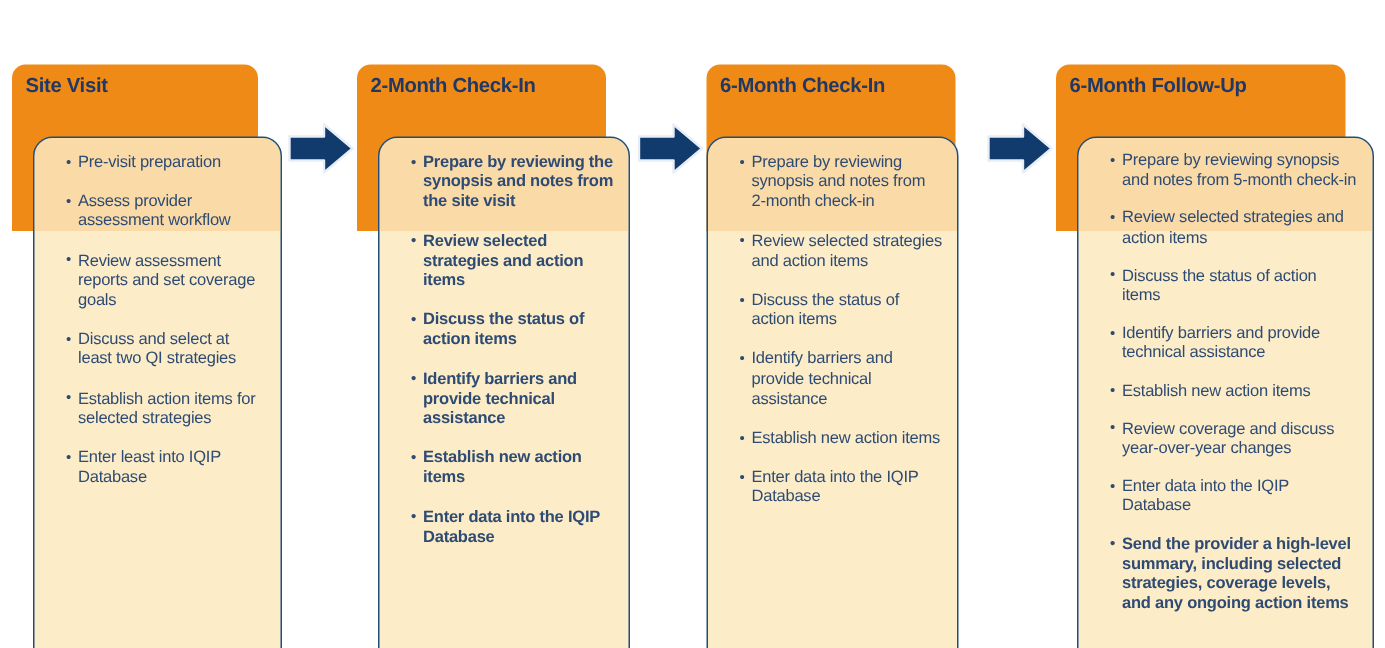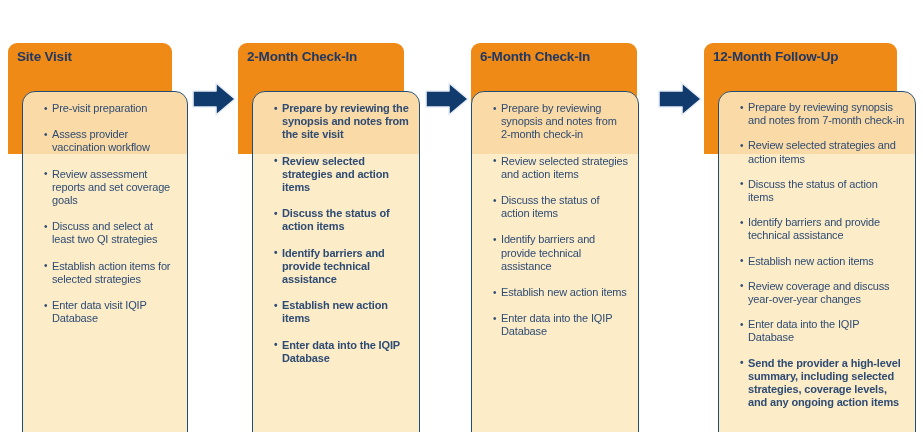--- a/index.html
+++ b/index.html
@@ -109,25 +109,25 @@
 <div id="diagram">
 
   <div class="stage" style="left:8px; width:180px;">
     <div class="stage-header" style="width:164px;">
       <div class="stage-title">Site Visit</div>
     </div>
     <div class="stage-body" style="left:14px; width:166px;">
       <div class="overlap-tint"></div>
       <ul class="bullets">
         <li>Pre-visit preparation</li>
-        <li>Assess provider vaccination workflow</li>
+        <li>Assess provider assessment workflow</li>
         <li>Review assessment reports and set coverage goals</li>
         <li>Discuss and select at least two QI strategies</li>
         <li>Establish action items for selected strategies</li>
-        <li>Enter data visit IQIP Database</li>
+        <li>Enter least into IQIP Database</li>
       </ul>
     </div>
   </div>
 
   <div class="arrow" style="left:192px; top:40px;">
     <svg width="44" height="36" viewBox="0 0 44 36">
       <path d="M1 10 L24 10 L24 2 L43 18 L24 34 L24 26 L1 26 Z" fill="#123B6D" stroke="#E8EEF6" stroke-width="1.6" stroke-linejoin="round"></path>
     </svg>
   </div>
 
@@ -172,26 +172,26 @@
   </div>
 
   <div class="arrow" style="left:658px; top:40px;">
     <svg width="44" height="36" viewBox="0 0 44 36">
       <path d="M1 10 L24 10 L24 2 L43 18 L24 34 L24 26 L1 26 Z" fill="#123B6D" stroke="#E8EEF6" stroke-width="1.6" stroke-linejoin="round"></path>
     </svg>
   </div>
 
   <div class="stage" style="left:704px; width:212px;">
     <div class="stage-header" style="width:193px;">
-      <div class="stage-title">12-Month Follow-Up</div>
+      <div class="stage-title">6-Month Follow-Up</div>
     </div>
     <div class="stage-body" style="left:14px; width:198px;">
       <div class="overlap-tint"></div>
       <ul class="bullets" style="margin-top:-1px;">
-        <li style="margin-bottom:12px;">Prepare by reviewing synopsis and notes from 7-month check-in</li>
+        <li style="margin-bottom:12px;">Prepare by reviewing synopsis and notes from 5-month check-in</li>
         <li style="margin-bottom:12px;">Review selected strategies and action items</li>
         <li style="margin-bottom:12px;">Discuss the status of action items</li>
         <li style="margin-bottom:12px;">Identify barriers and provide technical assistance</li>
         <li style="margin-bottom:12px;">Establish new action items</li>
         <li style="margin-bottom:12px;">Review coverage and discuss year-over-year changes</li>
         <li style="margin-bottom:12px;">Enter data into the IQIP Database</li>
         <li style="margin-bottom:0;font-weight:bold;">Send the provider a high-level summary, including selected strategies, coverage levels, and any ongoing action items</li>
       </ul>
     </div>
   </div>

